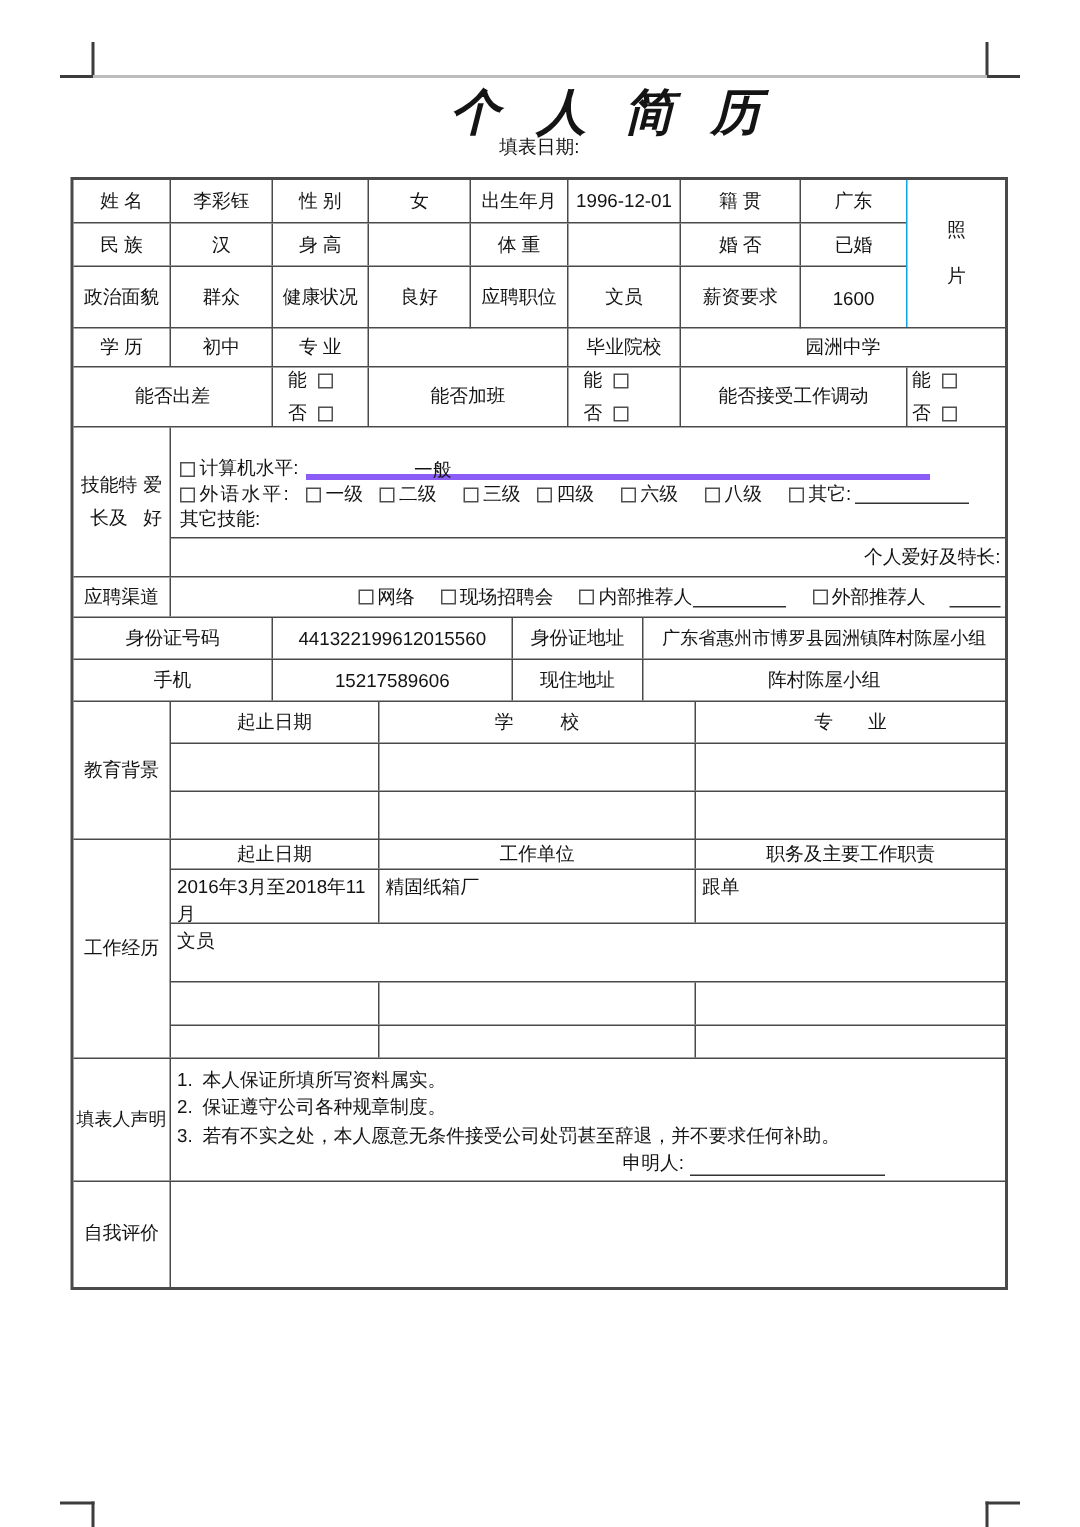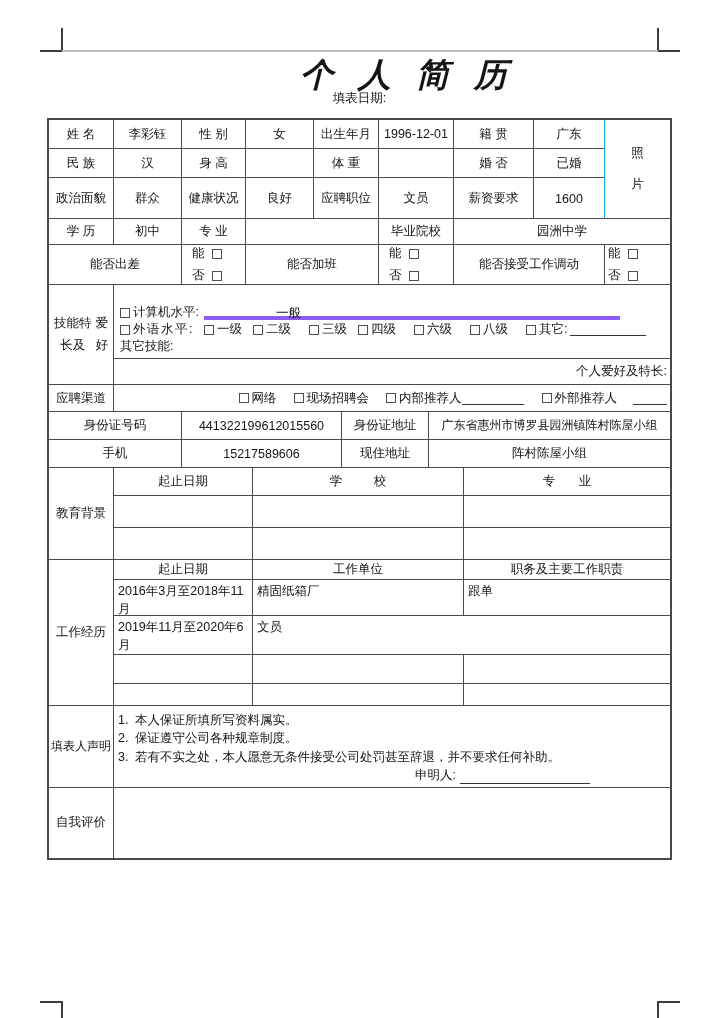--- a/index.html
+++ b/index.html
@@ -301,21 +301,20 @@
         <div class="c w139">起止日期</div>
         <div class="c w211">工作单位</div>
         <div class="c nr flex1">职务及主要工作职责</div>
       </div>
       <div class="fr h36">
         <div class="c w139 topleft">2016年3月至2018年11月</div>
         <div class="c w211 topleft">精固纸箱厂</div>
         <div class="c nr flex1 topleft">跟单</div>
       </div>
       <div class="fr h39">
-        <div class="c w139 topleft">2019年11月至2020年6月</div>
         <div class="c nr flex1 topleft">文员</div>
       </div>
       <div class="fr h29">
         <div class="c w139 topleft"></div>
         <div class="c w211 topleft"></div>
         <div class="c nr flex1 topleft"></div>
       </div>
       <div class="fr nb flex1">
         <div class="c w139 topleft"></div>
         <div class="c w211 topleft"></div>

